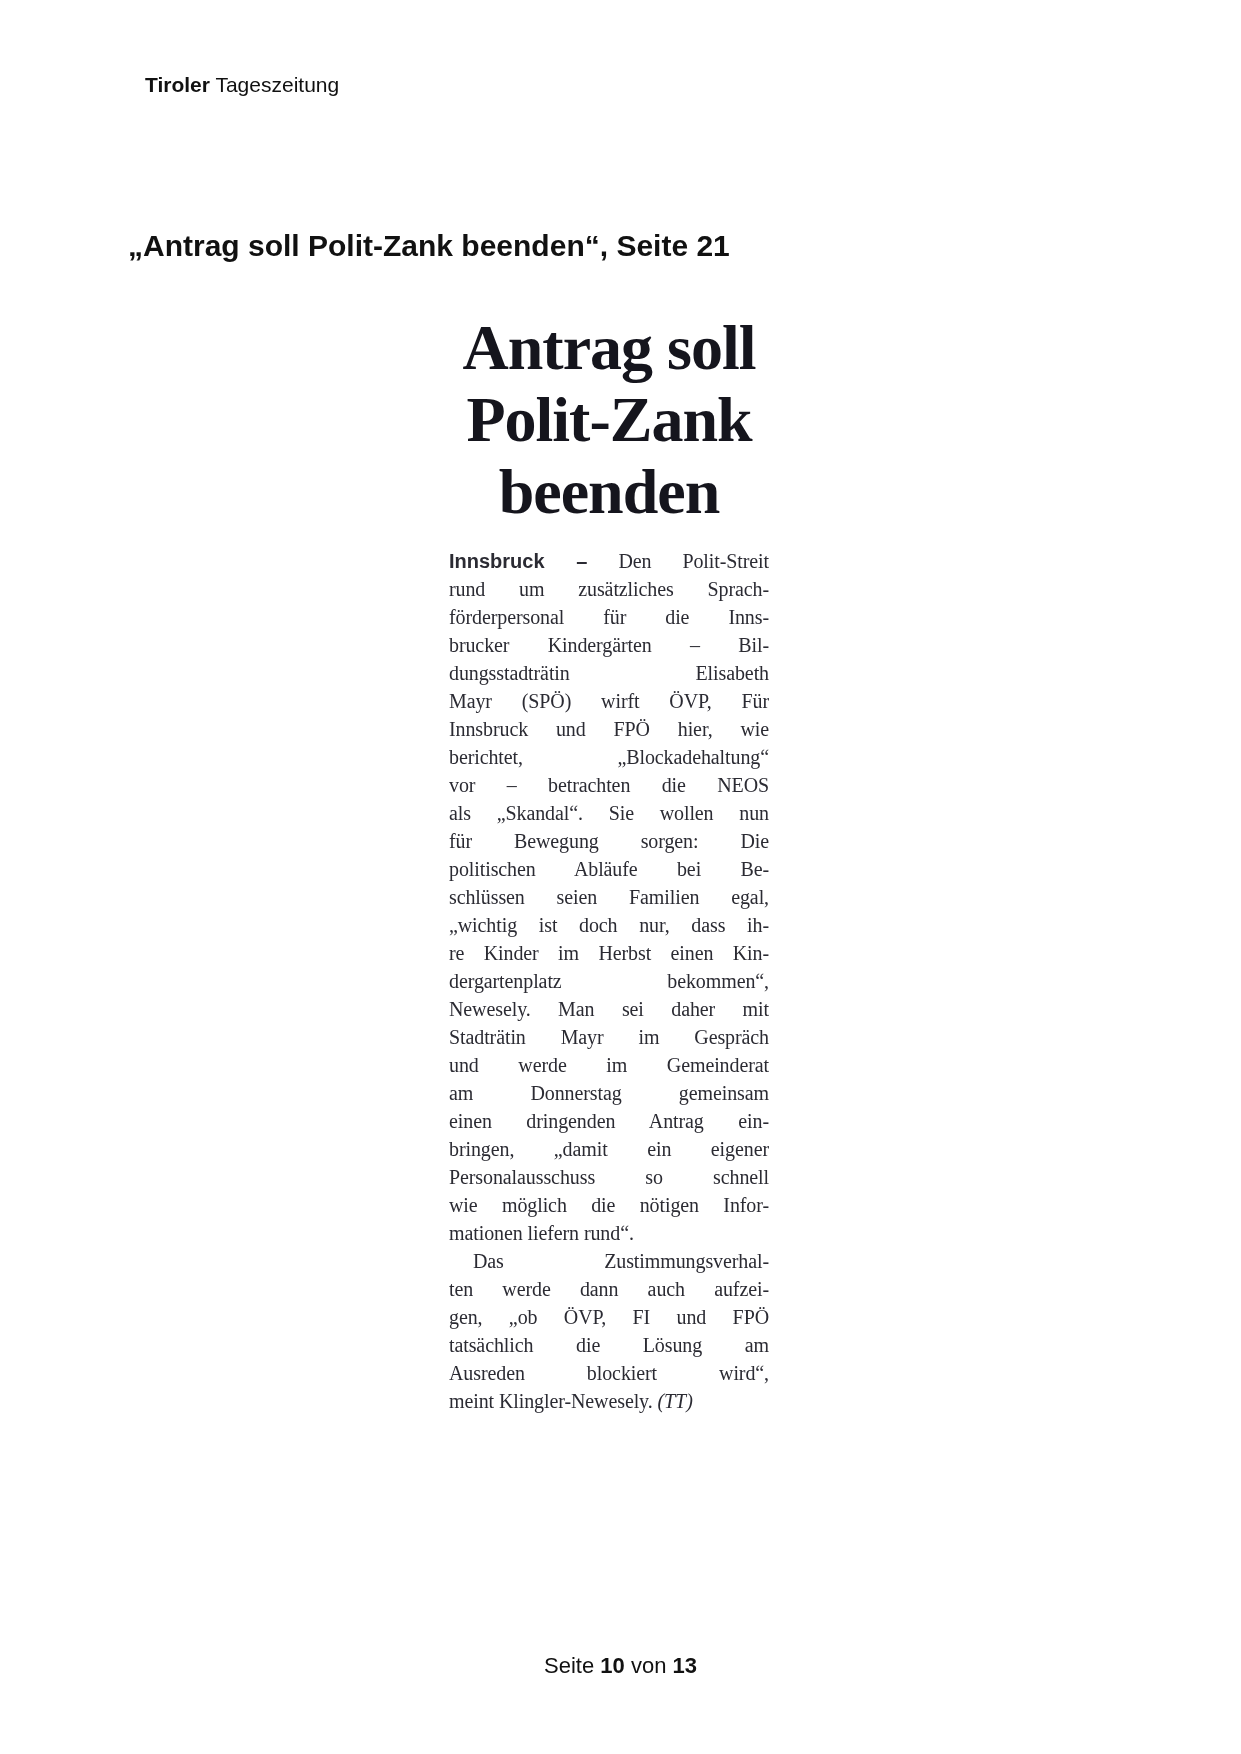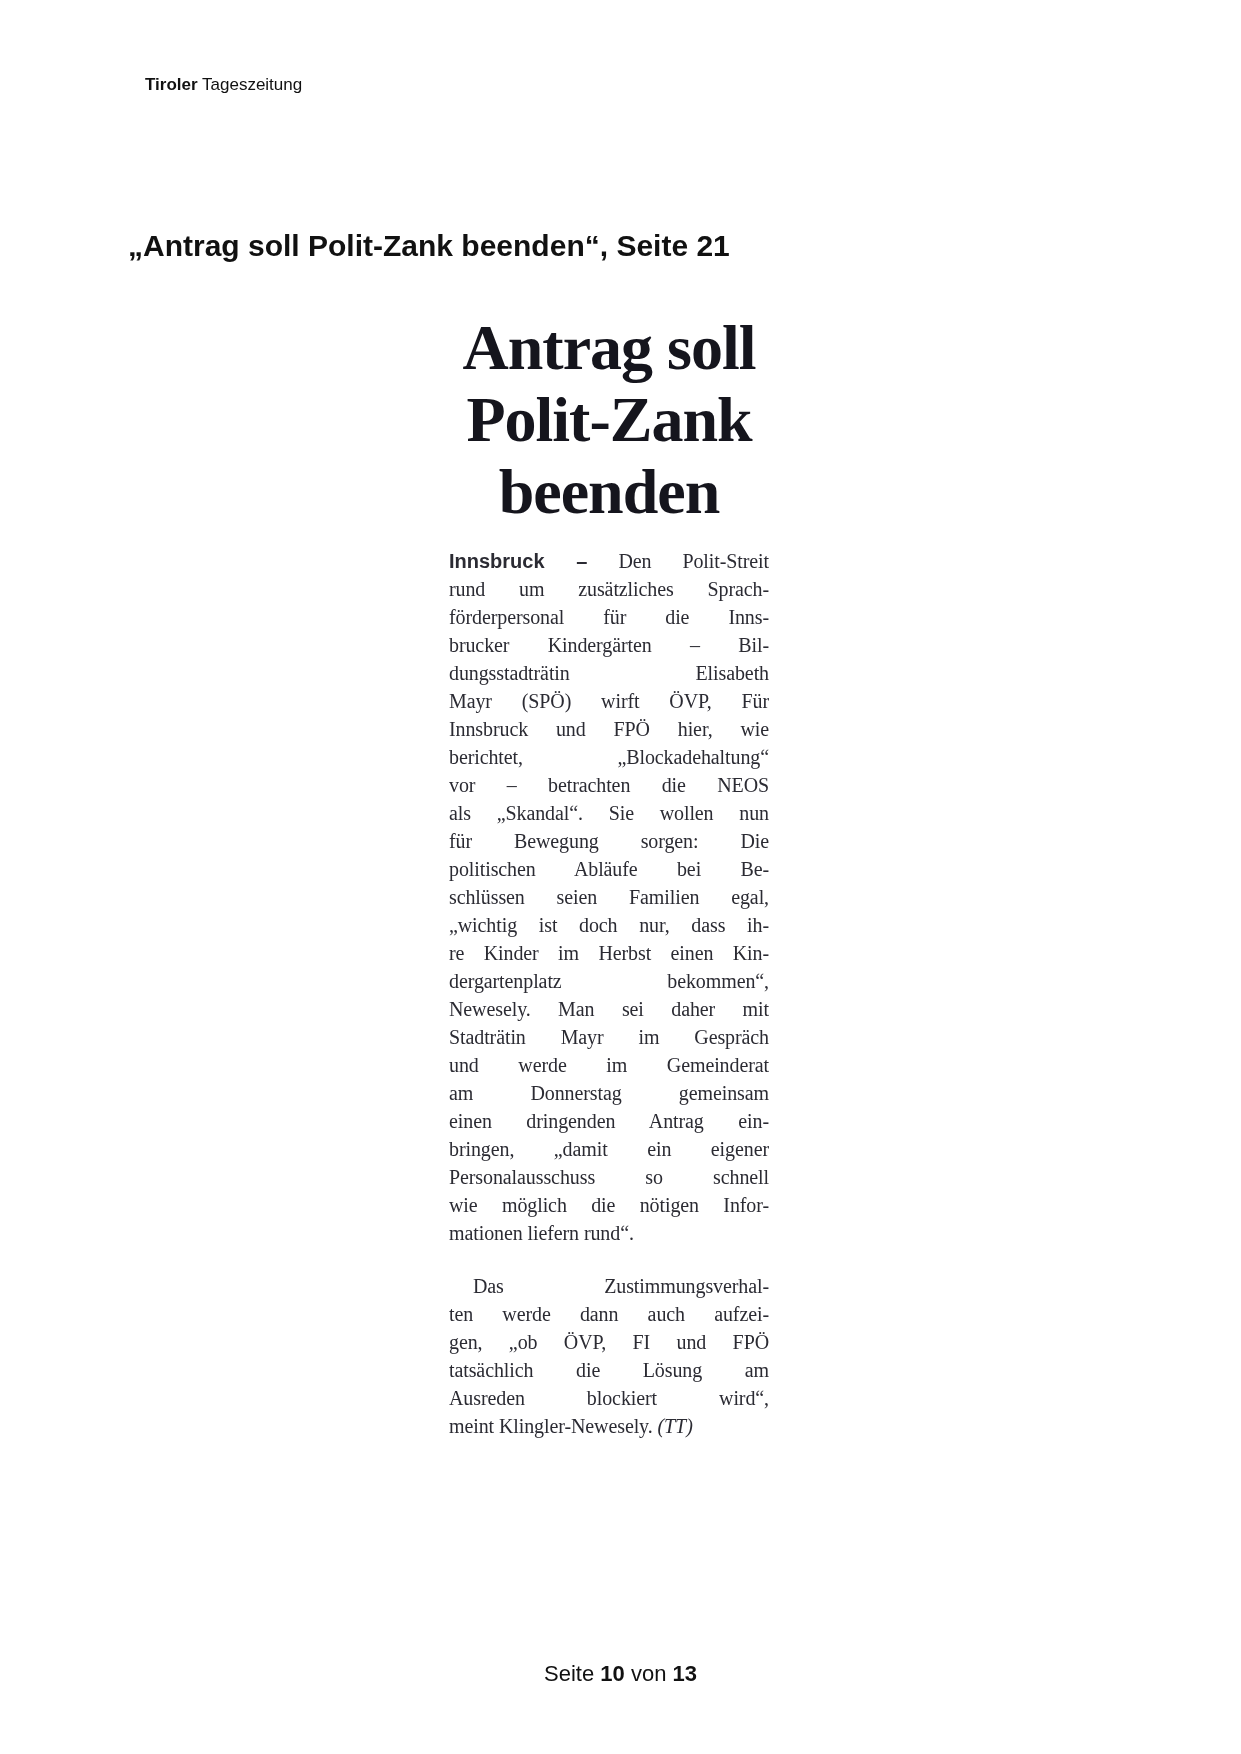--- a/index.html
+++ b/index.html
@@ -16,21 +16,21 @@
     background: var(--page-bg);
     position: relative;
     font-family: "Liberation Serif", serif;
     overflow: hidden;
   }
   .masthead {
     position: absolute;
     left: 145px;
     top: 72px;
     font-family: "Liberation Sans", sans-serif;
-    font-size: 17px;
+    font-size: 21px;
     line-height: 26px;
     color: var(--meta-text);
     white-space: nowrap;
   }
   .masthead .brand-bold { font-weight: bold; }
   .refline {
     position: absolute;
     left: 128px;
     top: 231px;
     font-family: "Liberation Sans", sans-serif;
@@ -65,38 +65,37 @@
     font-size: 20px;
     line-height: 28px;
     letter-spacing: -0.1px;
     color: var(--body-text);
   }
   .bline {
     text-align: justify;
     text-align-last: justify;
   }
   .bline.end { text-align-last: left; }
-  .bline.indent { padding-left: 24px; margin-top: 25px; }
+  .bline.indent { padding-left: 24px; }
   .bline b.lead {
     font-family: "Liberation Sans", sans-serif;
     font-weight: bold;
     letter-spacing: 0;
   }
   .bline i { font-style: italic; }
   .page-footer {
     position: absolute;
     left: 0;
     top: 1652px;
     width: 1241px;
     text-align: center;
     font-family: "Liberation Sans", sans-serif;
     font-size: 22px;
     line-height: 28px;
     color: var(--meta-text);
-    margin-top: 8px;
   }
   .page-footer b { font-weight: bold; }
 </style>
 </head>
 <body>
 
 <div class="masthead">
   <span class="brand-bold">Tiroler</span>
   <span class="brand-regular">Tageszeitung</span>
 </div>

